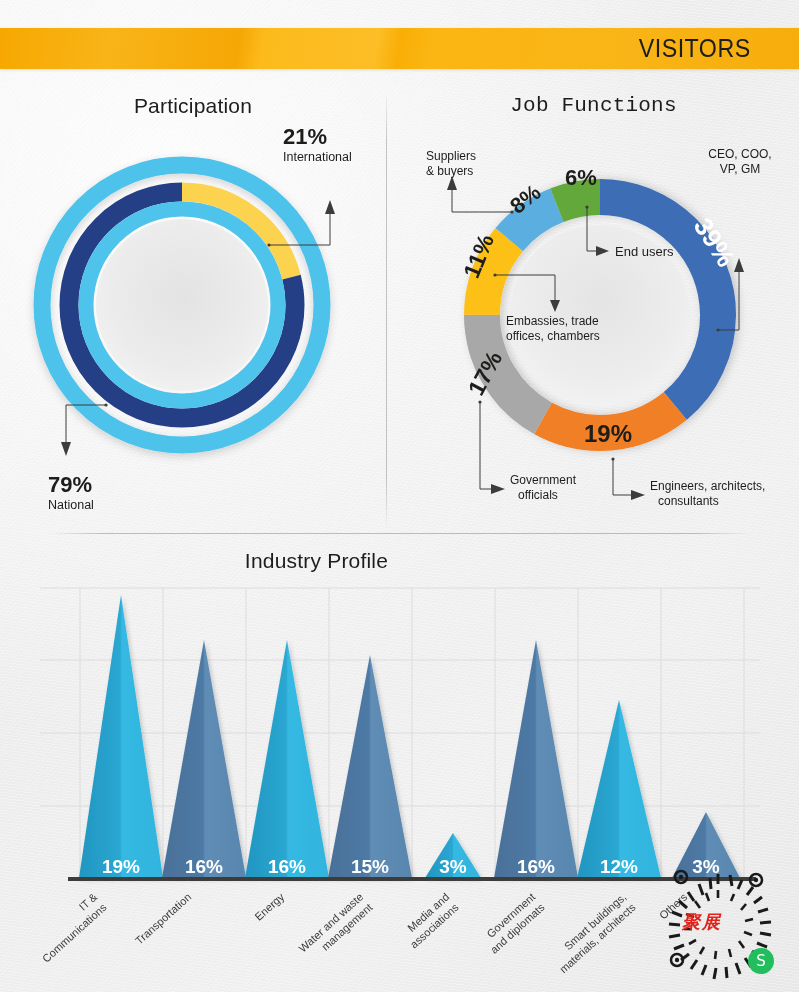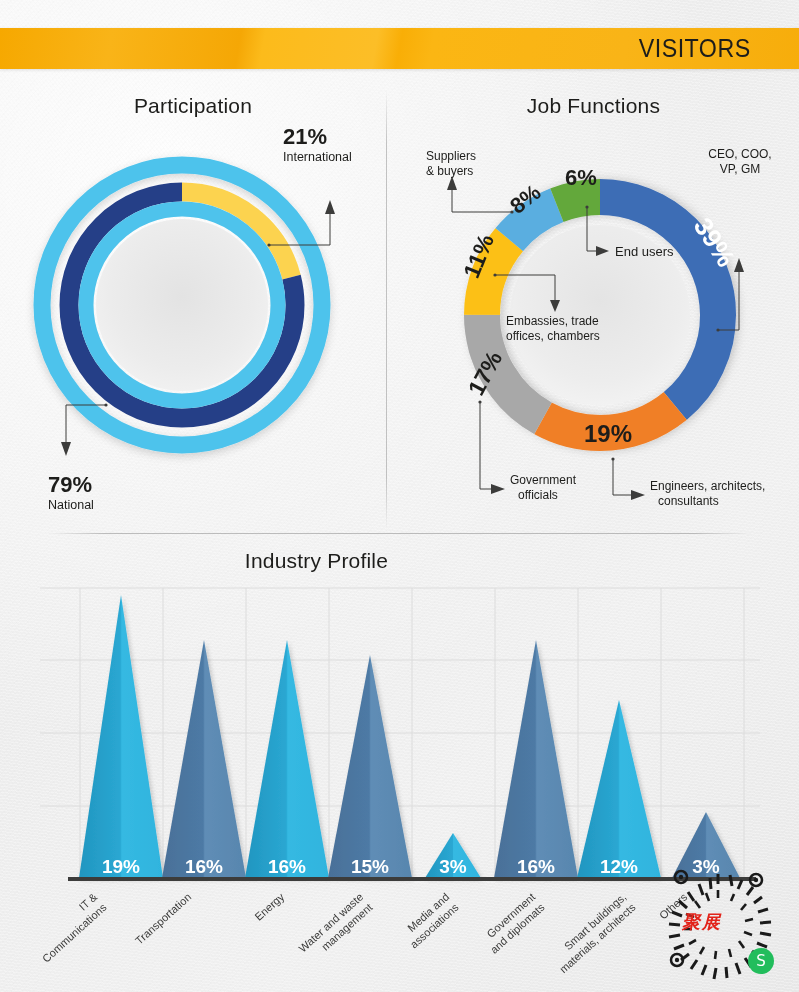--- a/index.html
+++ b/index.html
@@ -63,21 +63,21 @@
   .panel-title {
     position: absolute;
     font-size: 21px;
     color: #1d1d1b;
     font-weight: 400;
     z-index: 4;
     white-space: nowrap;
     letter-spacing: .2px;
   }
   #title-participation { left: 0; top: 94px; width: 386px; text-align: center; }
-  #title-jobs          { left: 388px; top: 94px; width: 411px; text-align: center; }
+  #title-jobs          { left: 388px; top: 94px; width: 411px; text-align: center; font-family: Liberation Mono, monospace; }
   #title-industry      { left: 0; top: 549px; width: 633px; text-align: center; }
 
   
   .v-divider {
     position: absolute;
     left: 386px; top: 90px;
     width: 1px; height: 440px;
     background: linear-gradient(to bottom, rgba(160,160,160,0) 0%, rgba(150,150,150,.55) 12%, rgba(150,150,150,.55) 88%, rgba(160,160,160,0) 100%);
     z-index: 2;
   }

